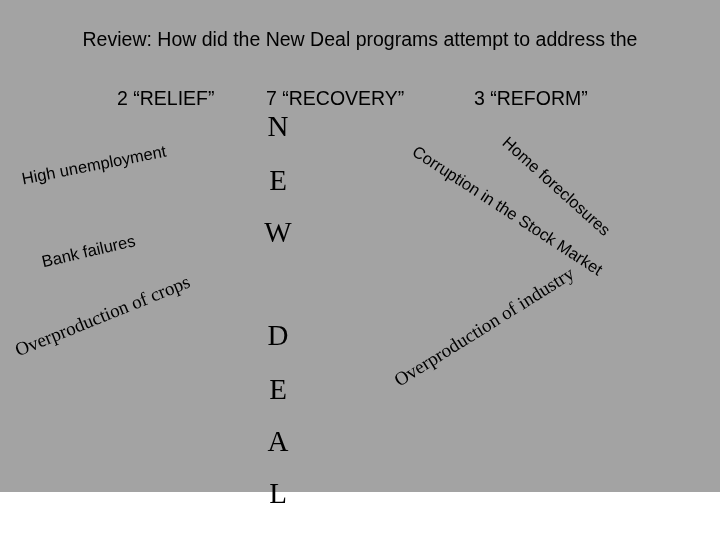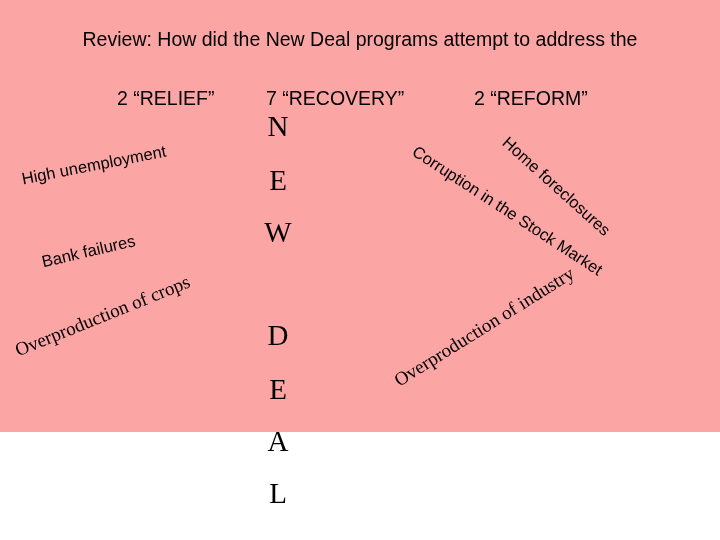--- a/index.html
+++ b/index.html
@@ -10,22 +10,22 @@
     width: 720px;
     height: 540px;
     background: #ffffff;
     font-family: "Liberation Sans", sans-serif;
     color: #000000;
     overflow: hidden;
   }
   #slide {
     position: relative;
     width: 720px;
-    height: 432px;
-    background: #fca5a5;
+    height: 492px;
+    background: #a3a3a3;
   }
 
   
   .title-block {
     position: absolute;
     left: 0;
     top: 26px;
     width: 720px;
     text-align: center;
   }
@@ -92,21 +92,21 @@
 
 <div id="slide">
 
   <div class="title-block">
     <div class="title-line">Review:  How did the New Deal programs attempt to address the</div>
   </div>
 
   <div class="cat-row">
     <div class="cat cat-relief">2 “RELIEF”</div>
     <div class="cat cat-recovery">7 “RECOVERY”</div>
-    <div class="cat cat-reform">2 “REFORM”</div>
+    <div class="cat cat-reform">3 “REFORM”</div>
   </div>
 
   <div>
     <div class="letter" id="L-n0" style="left: 258px; top: 112px;">N</div>
     <div class="letter" id="L-n1" style="left: 258px; top: 166px;">E</div>
     <div class="letter" id="L-n2" style="left: 258px; top: 218px;">W</div>
   </div>
 
   <div>
     <div class="letter" id="L-d0" style="left: 258px; top: 321px;">D</div>

